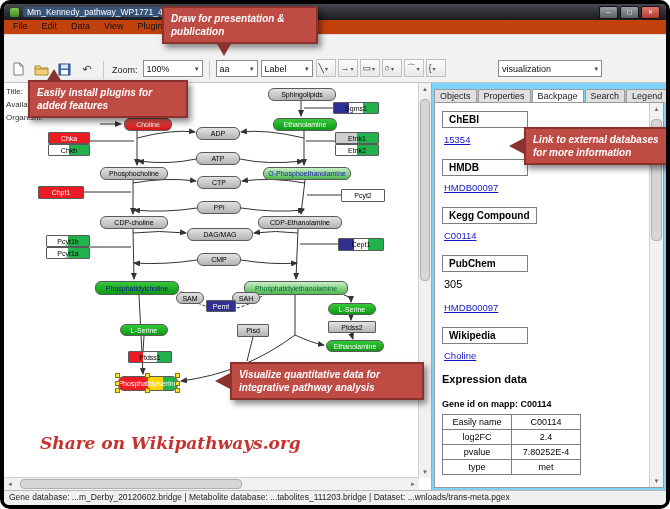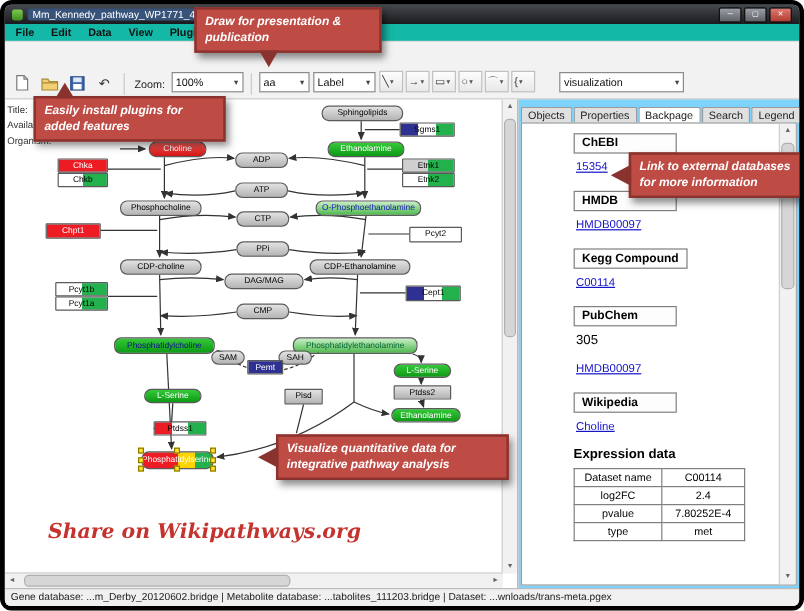--- a/index.html
+++ b/index.html
@@ -7,33 +7,33 @@
   .frame{position:absolute;inset:0;background:#000;border-radius:10px;}
   .win{position:absolute;inset:4px;background:#f0f0f0;border-radius:5px;overflow:hidden;display:flex;flex-direction:column;}
   
   .titlebar{height:16px;background:linear-gradient(#45484e,#1a1b1e);display:flex;align-items:center;padding:0 6px;gap:4px;flex:0 0 auto;}
   .app-icon{width:9px;height:9px;background:linear-gradient(#7ec850,#3f8f1f);border-radius:2px;flex:0 0 auto;}
   .title-text{color:#fff;font-size:8.5px;max-width:250px;white-space:nowrap;overflow:hidden;text-overflow:ellipsis;background:#37537a;padding:0 4px;border-radius:2px;}
   .win-btns{margin-left:auto;display:flex;gap:2px;}
   .win-btn{width:17px;height:11px;border:1px solid #111;border-radius:2px;background:linear-gradient(#9ba0a6,#5d6167);color:#fff;font-size:6px;line-height:10px;text-align:center;}
   .win-btn.close{background:linear-gradient(#e07a70,#b03a30);}
   
-  .menubar{height:14px;background:#14b8a6;border-bottom:1px solid #dcdcdc;display:flex;align-items:center;padding:0 2px;flex:0 0 auto;font-weight:bold;}
+  .menubar{height:14px;background:#c2410c;border-bottom:1px solid #dcdcdc;display:flex;padding:0 2px;flex:0 0 auto;}
   .menu-item{font-size:9px;padding:0 7px;line-height:13px;color:#111;}
   
   .toolbar{height:42px;background:#f2f2f2;border-bottom:1px solid #c6c6c6;display:flex;align-items:flex-end;padding:2px 4px 3px 4px;gap:3px;flex:0 0 auto;}
   .tbtn{width:20px;height:20px;border:1px solid transparent;background:transparent;display:flex;align-items:center;justify-content:center;padding:0;font-size:11px;color:#333;}
   .tsep{width:1px;height:18px;background:#c9c9c9;margin:0 3px;}
   .zoom-label{font-size:9px;color:#222;margin:0 2px 4px 2px;}
   .combo{height:15px;border:1px solid #8a8a8a;background:#fff;font-size:9px;display:flex;align-items:center;gap:3px;padding:0 3px;margin-bottom:2px;color:#111;}
   .combo .caret{font-size:7px;color:#444;margin-left:auto;}
   .combo.zoom{width:52px;}
   .combo.small{width:34px;}
   .combo.label{width:44px;}
-  .combo.viz{width:96px;margin-left:auto;margin-right:92px;}
+  .combo.viz{width:96px;margin-left:auto;margin-right:60px;}
   .toolbtn{height:18px;min-width:20px;border:1px solid #c0c0c0;background:linear-gradient(#fdfdfd,#e8e8e8);font-size:9px;display:flex;align-items:center;gap:1px;padding:0 2px;margin-bottom:2px;color:#333;}
   .toolbtn .caret{font-size:6px;color:#555;}
   
   .main{flex:1 1 auto;display:flex;min-height:0;}
   .canvas-area{width:427px;flex:0 0 auto;position:relative;background:#fff;border-right:1px solid #a8a8a8;overflow:hidden;}
   .canvas-info{position:absolute;left:2px;top:2px;font-size:8px;color:#333;line-height:13px;z-index:2;}
   #edges{position:absolute;left:0;top:0;z-index:1;}
   #nodes{position:absolute;left:0;top:0;width:416px;height:403px;z-index:2;}
   .node{position:absolute;border:1px solid #5a5a5a;border-radius:6px;display:flex;align-items:center;justify-content:center;font-size:7px;line-height:1;white-space:nowrap;overflow:hidden;color:#000;background:linear-gradient(#e4e4e4,#b6b6b6);box-sizing:border-box;}
   .node.gene{border-radius:1px;}
@@ -49,21 +49,21 @@
   .vscroll{position:absolute;right:0;top:0;bottom:12px;width:12px;background:#f1f1f1;border-left:1px solid #cfcfcf;z-index:4;display:flex;flex-direction:column;align-items:center;}
   .sarrow{font-size:6px;color:#666;width:12px;height:12px;text-align:center;line-height:12px;flex:0 0 auto;}
   .hthumb{height:8px;width:220px;background:#d6d6d6;border:1px solid #b0b0b0;border-radius:4px;margin-left:4px;}
   .vthumb{width:8px;height:180px;background:#d6d6d6;border:1px solid #b0b0b0;border-radius:4px;margin-top:4px;}
   
   .sidebar{flex:1 1 auto;background:#7dd3fc;display:flex;flex-direction:column;min-width:0;}
   .tabs{display:flex;align-items:flex-end;height:17px;padding:2px 2px 0 2px;gap:1px;flex:0 0 auto;}
   .tab{font-size:9px;padding:1px 5px;border:1px solid #9a9a9a;border-bottom:none;background:#e0e0e0;border-radius:2px 2px 0 0;color:#222;}
   .tab.active{background:#fff;position:relative;top:1px;padding-bottom:2px;}
   .sidebar-body{flex:1 1 auto;background:#fff;border:1px solid #9a9a9a;margin:0 2px 2px 2px;position:relative;overflow:hidden;}
-  .bp-content{position:absolute;inset:0 14px 0 0;padding:6px 0 0 7px;overflow:hidden;margin-left:36px;}
+  .bp-content{position:absolute;inset:0 14px 0 0;padding:6px 0 0 7px;overflow:hidden;}
   .bp-sec{margin-bottom:12px;}
   .bp-head{display:inline-block;border:1px solid #7f7f7f;background:#fdfdfd;font-weight:bold;font-size:10px;padding:2px 6px;min-width:72px;color:#000;}
   .bp-link{margin:6px 0 0 2px;font-size:9.5px;color:#1515c8;text-decoration:underline;cursor:pointer;}
   .bp-val{margin:6px 0 0 2px;font-size:11px;color:#000;}
   .expr-heading{font-size:11px;font-weight:bold;margin-top:4px;color:#000;}
   .expr-geneid{font-size:9px;font-weight:bold;margin-top:14px;color:#000;}
   table.expr{border-collapse:collapse;margin-top:5px;}
   table.expr td{border:1px solid #7f7f7f;font-size:9px;padding:2px 8px;text-align:center;min-width:52px;color:#000;}
   .sb-scroll{position:absolute;right:0;top:0;bottom:0;width:13px;background:#f1f1f1;border-left:1px solid #cfcfcf;display:flex;flex-direction:column;align-items:center;}
   .sbthumb{width:9px;height:120px;background:#d6d6d6;border:1px solid #b0b0b0;border-radius:4px;margin-top:4px;}
@@ -303,24 +303,25 @@
           <div class="bp-content">
             <div id="bp-sections">
                 <div class="bp-sec"><div class="bp-head">ChEBI</div><div class="bp-link">15354</div></div>
                 <div class="bp-sec"><div class="bp-head">HMDB</div><div class="bp-link">HMDB00097</div></div>
                 <div class="bp-sec"><div class="bp-head">Kegg Compound</div><div class="bp-link">C00114</div></div>
                 <div class="bp-sec"><div class="bp-head">PubChem</div><div class="bp-val">305</div></div>
                 <div class="bp-sec"><div class="bp-link">HMDB00097</div></div>
                 <div class="bp-sec"><div class="bp-head">Wikipedia</div><div class="bp-link">Choline</div></div>
               </div>
             <div class="expr-heading">Expression data</div>
+            <div class="expr-geneid">Gene id on mapp: C00114</div>
             <table class="expr">
                 <tbody id="expr-tbody">
                   <tr>
-                    <td>Dataset name</td>
+                    <td>Easily name</td>
                     <td>C00114</td>
                   </tr>
                   <tr>
                     <td>log2FC</td>
                     <td>2.4</td>
                   </tr>
                   <tr>
                     <td>pvalue</td>
                     <td>7.80252E-4</td>
                   </tr>

